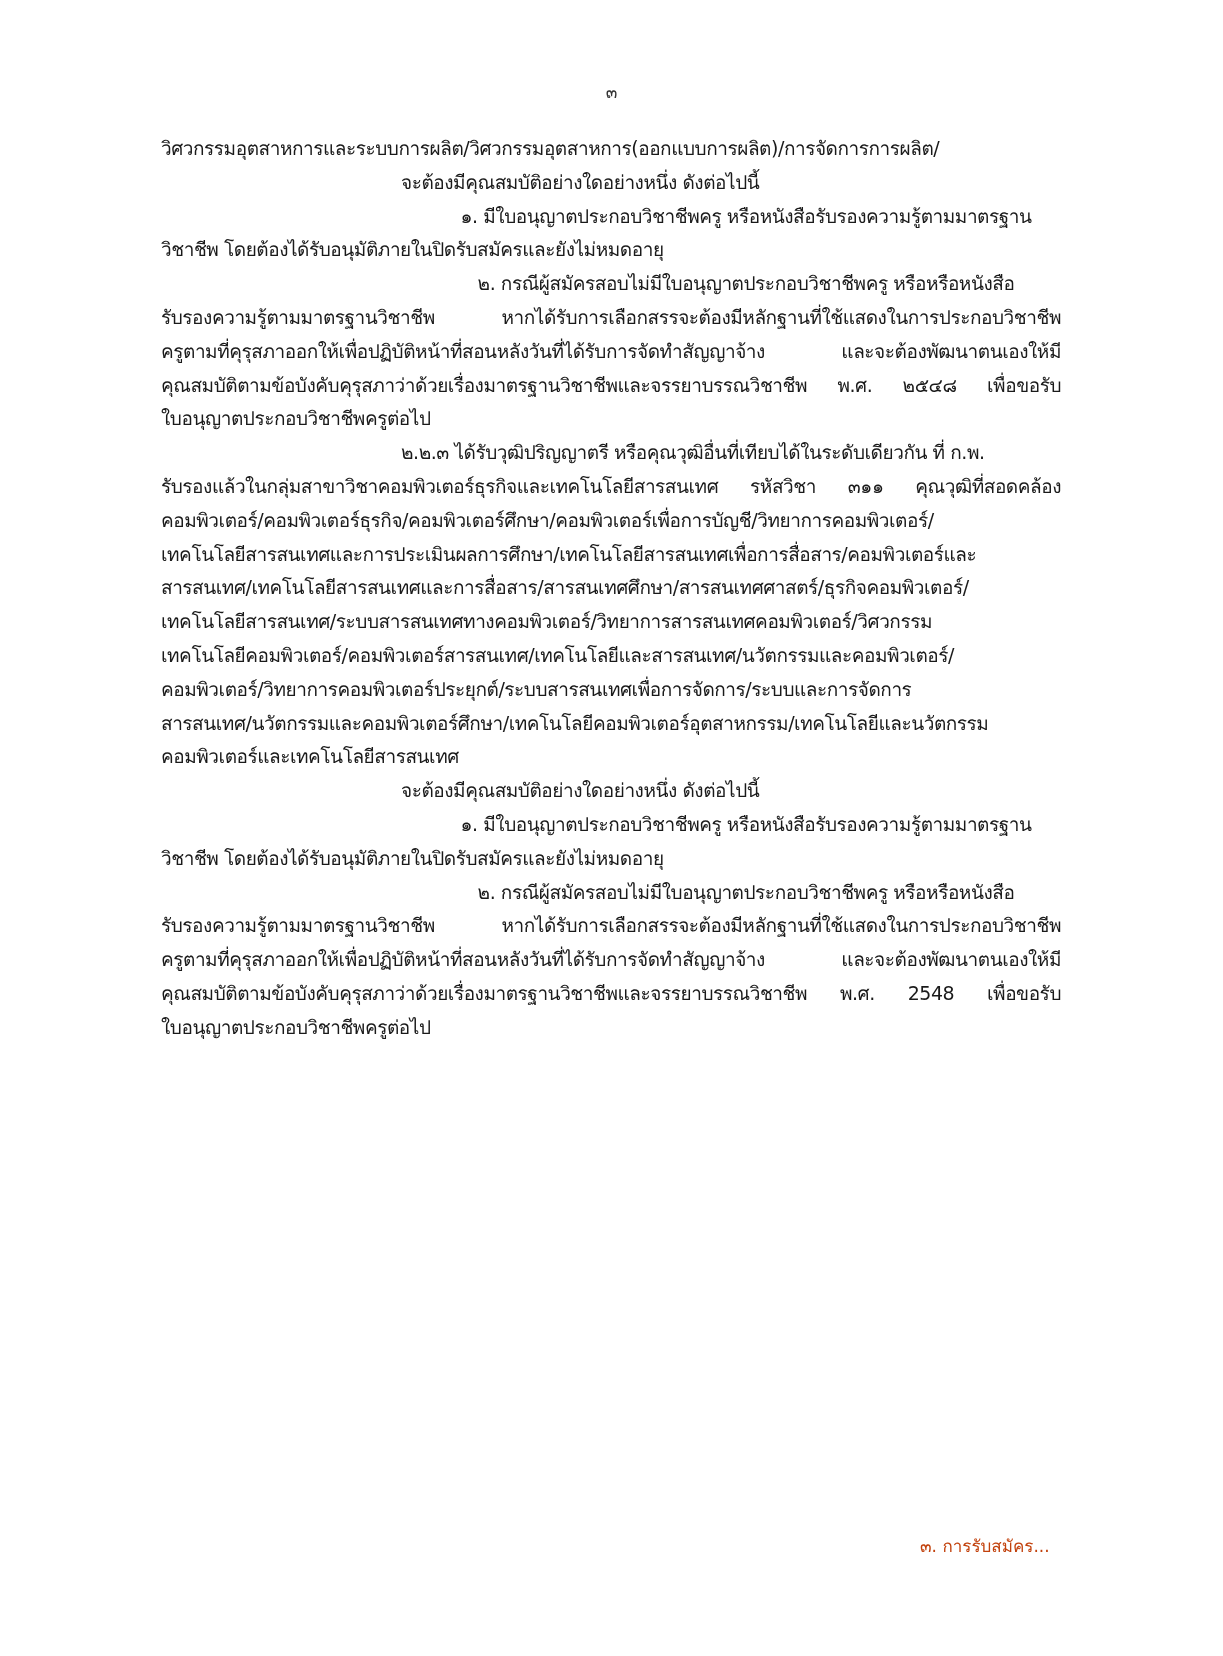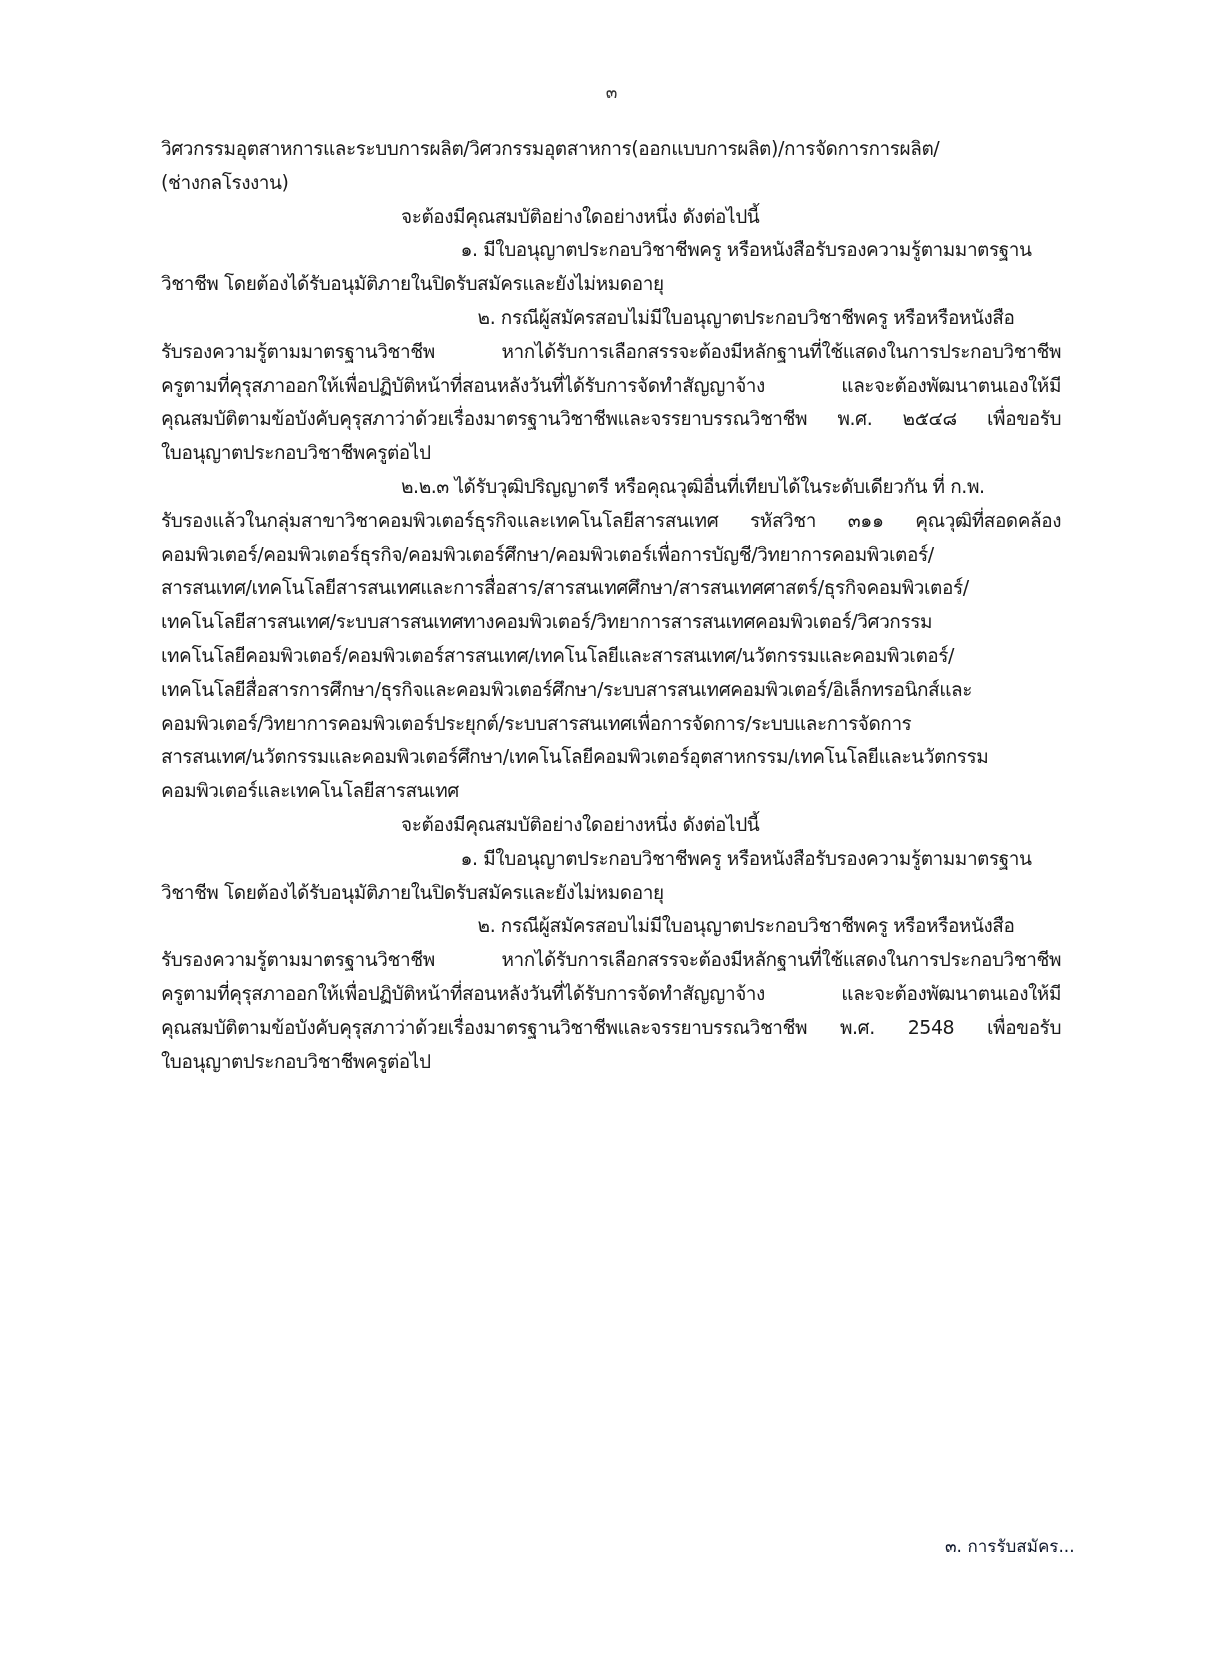--- a/index.html
+++ b/index.html
@@ -13,48 +13,47 @@
   }
   .body-text {
     position: absolute; left: 161px; top: 132px; width: 900px;
     font-size: 19px; line-height: 33.8px; letter-spacing: -0.45px;
   }
   .line { white-space: nowrap; height: 33.8px; overflow: visible; }
   .just { text-align: justify; text-align-last: justify; white-space: normal; }
   .ind1 { padding-left: 270px; text-align: center; }
   .ind2 { padding-left: 240px; }
   .footer-next {
-    position: absolute; left: 920px; top: 1532px; font-size: 17px; color: #0f172a; margin-left: 25px;
+    position: absolute; left: 920px; top: 1532px; font-size: 17px; color: #c2410c;
   }
 </style>
 </head>
 <body>
 
 <div class="page-num">๓</div>
 
 <div class="body-text">
 
   <div class="line just">วิศวกรรมอุตสาหการและระบบการผลิต/วิศวกรรมอุตสาหการ(ออกแบบการผลิต)/การจัดการการผลิต/</div>
-  <div class="line">(ช่างกลโรงงาน)</div>
   <div class="line ind2">จะต้องมีคุณสมบัติอย่างใดอย่างหนึ่ง ดังต่อไปนี้</div>
   <div class="line ind1">๑. มีใบอนุญาตประกอบวิชาชีพครู หรือหนังสือรับรองความรู้ตามมาตรฐาน</div>
   <div class="line">วิชาชีพ โดยต้องได้รับอนุมัติภายในปิดรับสมัครและยังไม่หมดอายุ</div>
   <div class="line ind1">๒. กรณีผู้สมัครสอบไม่มีใบอนุญาตประกอบวิชาชีพครู หรือหรือหนังสือ</div>
   <div class="line just">รับรองความรู้ตามมาตรฐานวิชาชีพ หากได้รับการเลือกสรรจะต้องมีหลักฐานที่ใช้แสดงในการประกอบวิชาชีพ</div>
   <div class="line just">ครูตามที่คุรุสภาออกให้เพื่อปฏิบัติหน้าที่สอนหลังวันที่ได้รับการจัดทำสัญญาจ้าง และจะต้องพัฒนาตนเองให้มี</div>
   <div class="line just">คุณสมบัติตามข้อบังคับคุรุสภาว่าด้วยเรื่องมาตรฐานวิชาชีพและจรรยาบรรณวิชาชีพ พ.ศ. ๒๕๔๘ เพื่อขอรับ</div>
   <div class="line">ใบอนุญาตประกอบวิชาชีพครูต่อไป</div>
 
   <div class="line ind2">๒.๒.๓ ได้รับวุฒิปริญญาตรี หรือคุณวุฒิอื่นที่เทียบได้ในระดับเดียวกัน ที่ ก.พ.</div>
   <div class="line just">รับรองแล้วในกลุ่มสาขาวิชาคอมพิวเตอร์ธุรกิจและเทคโนโลยีสารสนเทศ รหัสวิชา ๓๑๑ คุณวุฒิที่สอดคล้อง</div>
   <div class="line just">คอมพิวเตอร์/คอมพิวเตอร์ธุรกิจ/คอมพิวเตอร์ศึกษา/คอมพิวเตอร์เพื่อการบัญชี/วิทยาการคอมพิวเตอร์/</div>
+  <div class="line just">เทคโนโลยีสารสนเทศและการประเมินผลการศึกษา/เทคโนโลยีสารสนเทศเพื่อการสื่อสาร/คอมพิวเตอร์และ</div>
   <div class="line just">สารสนเทศ/เทคโนโลยีสารสนเทศและการสื่อสาร/สารสนเทศศึกษา/สารสนเทศศาสตร์/ธุรกิจคอมพิวเตอร์/</div>
   <div class="line just">เทคโนโลยีสารสนเทศ/ระบบสารสนเทศทางคอมพิวเตอร์/วิทยาการสารสนเทศคอมพิวเตอร์/วิศวกรรม</div>
   <div class="line just">เทคโนโลยีคอมพิวเตอร์/คอมพิวเตอร์สารสนเทศ/เทคโนโลยีและสารสนเทศ/นวัตกรรมและคอมพิวเตอร์/</div>
-  <div class="line just">เทคโนโลยีสื่อสารการศึกษา/ธุรกิจและคอมพิวเตอร์ศึกษา/ระบบสารสนเทศคอมพิวเตอร์/อิเล็กทรอนิกส์และ</div>
   <div class="line just">คอมพิวเตอร์/วิทยาการคอมพิวเตอร์ประยุกต์/ระบบสารสนเทศเพื่อการจัดการ/ระบบและการจัดการ</div>
   <div class="line just">สารสนเทศ/นวัตกรรมและคอมพิวเตอร์ศึกษา/เทคโนโลยีคอมพิวเตอร์อุตสาหกรรม/เทคโนโลยีและนวัตกรรม</div>
   <div class="line">คอมพิวเตอร์และเทคโนโลยีสารสนเทศ</div>
   <div class="line ind2">จะต้องมีคุณสมบัติอย่างใดอย่างหนึ่ง ดังต่อไปนี้</div>
   <div class="line ind1">๑. มีใบอนุญาตประกอบวิชาชีพครู หรือหนังสือรับรองความรู้ตามมาตรฐาน</div>
   <div class="line">วิชาชีพ โดยต้องได้รับอนุมัติภายในปิดรับสมัครและยังไม่หมดอายุ</div>
   <div class="line ind1">๒. กรณีผู้สมัครสอบไม่มีใบอนุญาตประกอบวิชาชีพครู หรือหรือหนังสือ</div>
   <div class="line just">รับรองความรู้ตามมาตรฐานวิชาชีพ หากได้รับการเลือกสรรจะต้องมีหลักฐานที่ใช้แสดงในการประกอบวิชาชีพ</div>
   <div class="line just">ครูตามที่คุรุสภาออกให้เพื่อปฏิบัติหน้าที่สอนหลังวันที่ได้รับการจัดทำสัญญาจ้าง และจะต้องพัฒนาตนเองให้มี</div>
   <div class="line just">คุณสมบัติตามข้อบังคับคุรุสภาว่าด้วยเรื่องมาตรฐานวิชาชีพและจรรยาบรรณวิชาชีพ พ.ศ. 2548 เพื่อขอรับ</div>

